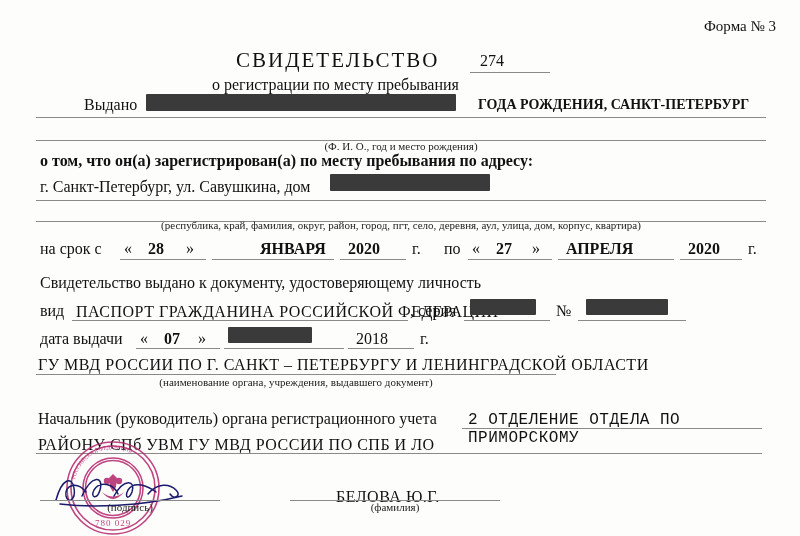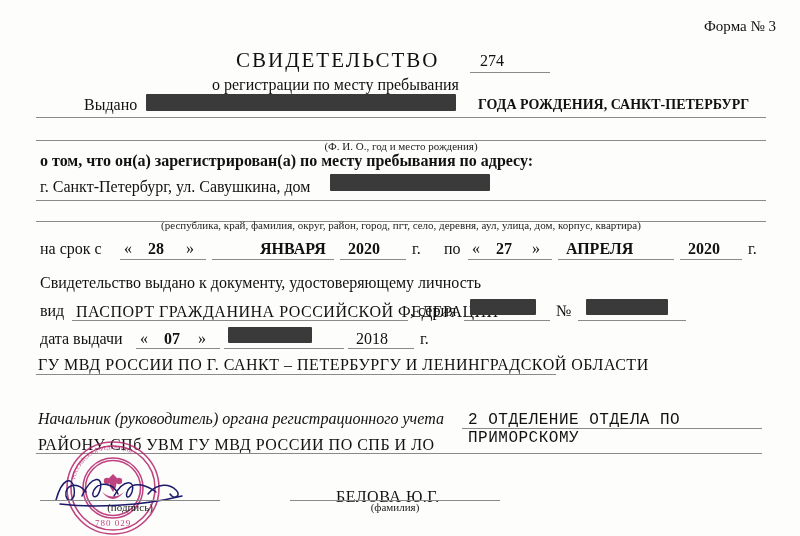--- a/index.html
+++ b/index.html
@@ -177,22 +177,23 @@
 
   <div class="abs redact" style="left:228px; top:327px; width:84px; height:16px;"></div>
   <div class="abs rule" style="left:224px; top:348px; width:120px;"></div>
 
   <div class="abs lbl" style="left:356px; top:330px;">2018</div>
   <div class="abs rule" style="left:348px; top:348px; width:66px;"></div>
   <div class="abs lbl" style="left:420px; top:330px;">г.</div>
 
   <div class="abs smallcaps" style="left:38px; top:356px;">ГУ  МВД  РОССИИ  ПО  Г. САНКТ – ПЕТЕРБУРГУ  И  ЛЕНИНГРАДСКОЙ ОБЛАСТИ</div>
   <div class="abs rule" style="left:36px; top:374px; width:520px;"></div>
-
-  <div class="abs lbl" style="left:38px; top:410px;font-style:italic;">Начальник (руководитель) органа регистрационного учета</div>
+  <div class="abs caption" style="left:36px; top:376px; width:520px;">(наименование органа, учреждения, выдавшего документ)</div>
+
+  <div class="abs lbl" style="left:38px; top:410px;">Начальник (руководитель) органа регистрационного учета</div>
   <div class="abs smallcaps" style="left:468px; top:411px;font-family:Liberation Mono, monospace;">2 ОТДЕЛЕНИЕ ОТДЕЛА  ПО ПРИМОРСКОМУ</div>
   <div class="abs rule" style="left:462px; top:428px; width:300px;"></div>
 
   <div class="abs smallcaps" style="left:38px; top:436px;">РАЙОНУ СПб УВМ  ГУ  МВД  РОССИИ  ПО СПБ  И  ЛО</div>
   <div class="abs rule" style="left:36px; top:453px; width:726px;"></div>
 
   <div class="abs stamp">
     <svg width="150" height="96" viewBox="0 0 150 96">
       <g fill="none" stroke="#b4246b" stroke-width="1.6" opacity="0.85">
         <circle cx="75" cy="48" r="46"></circle>

